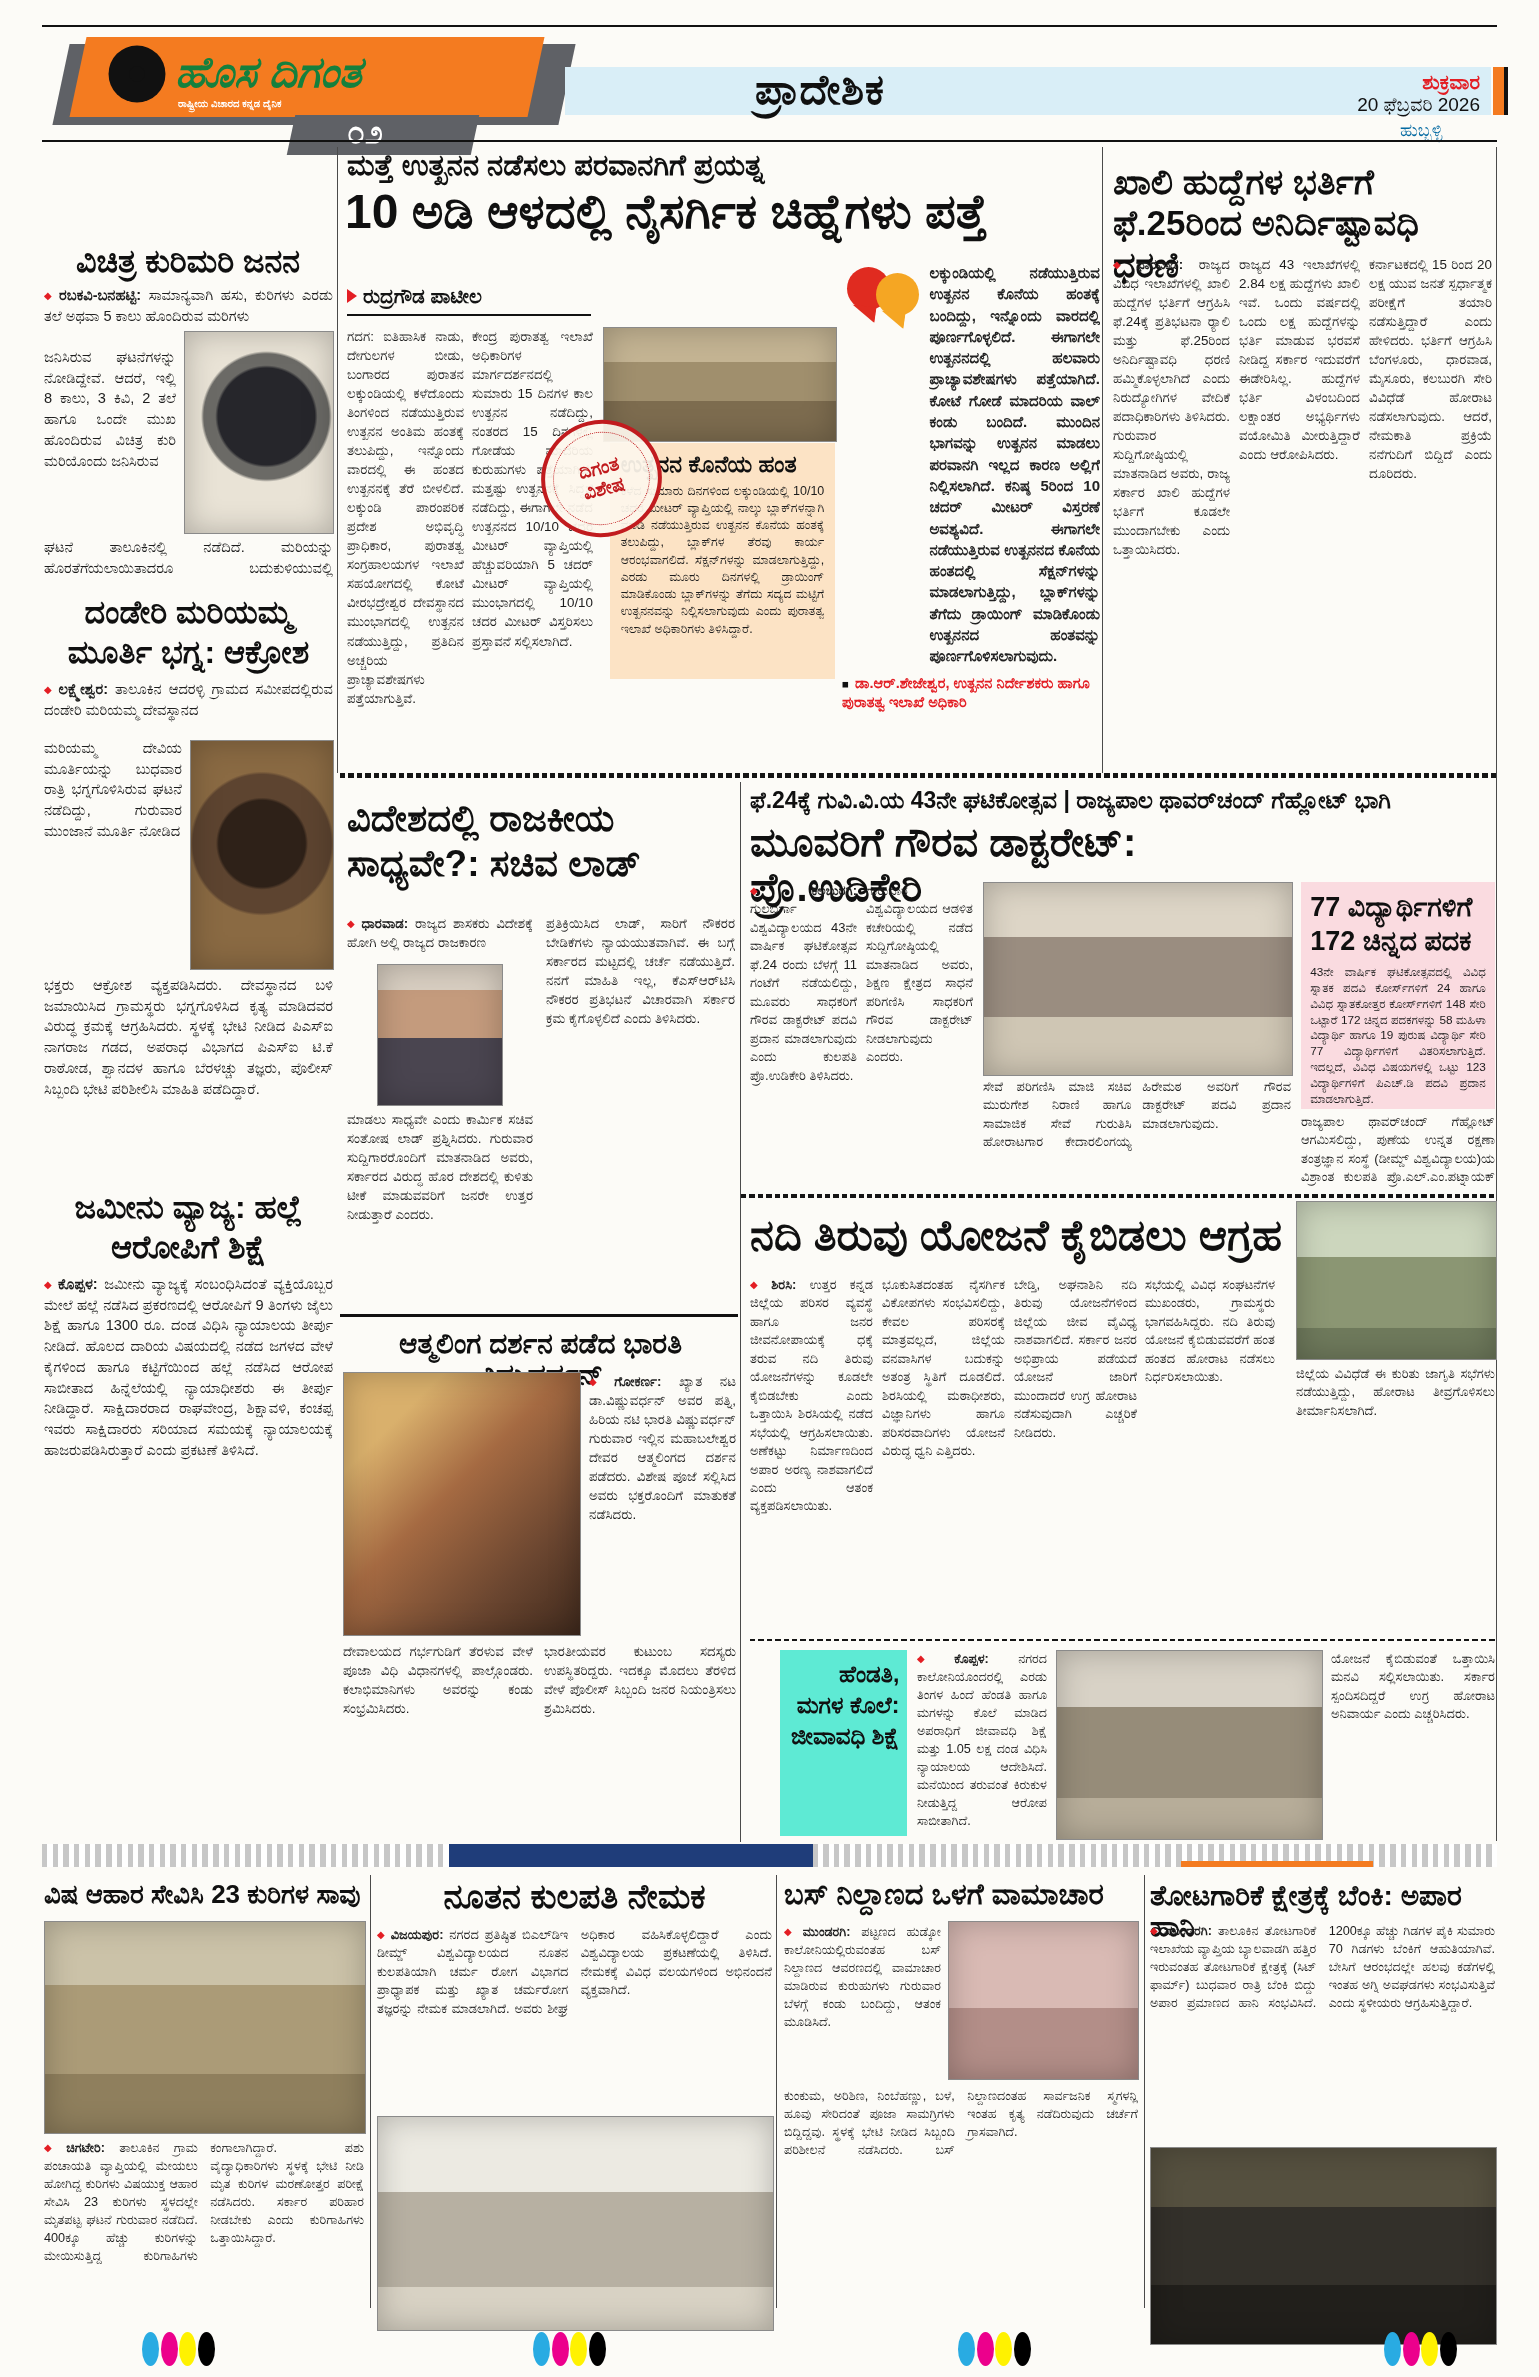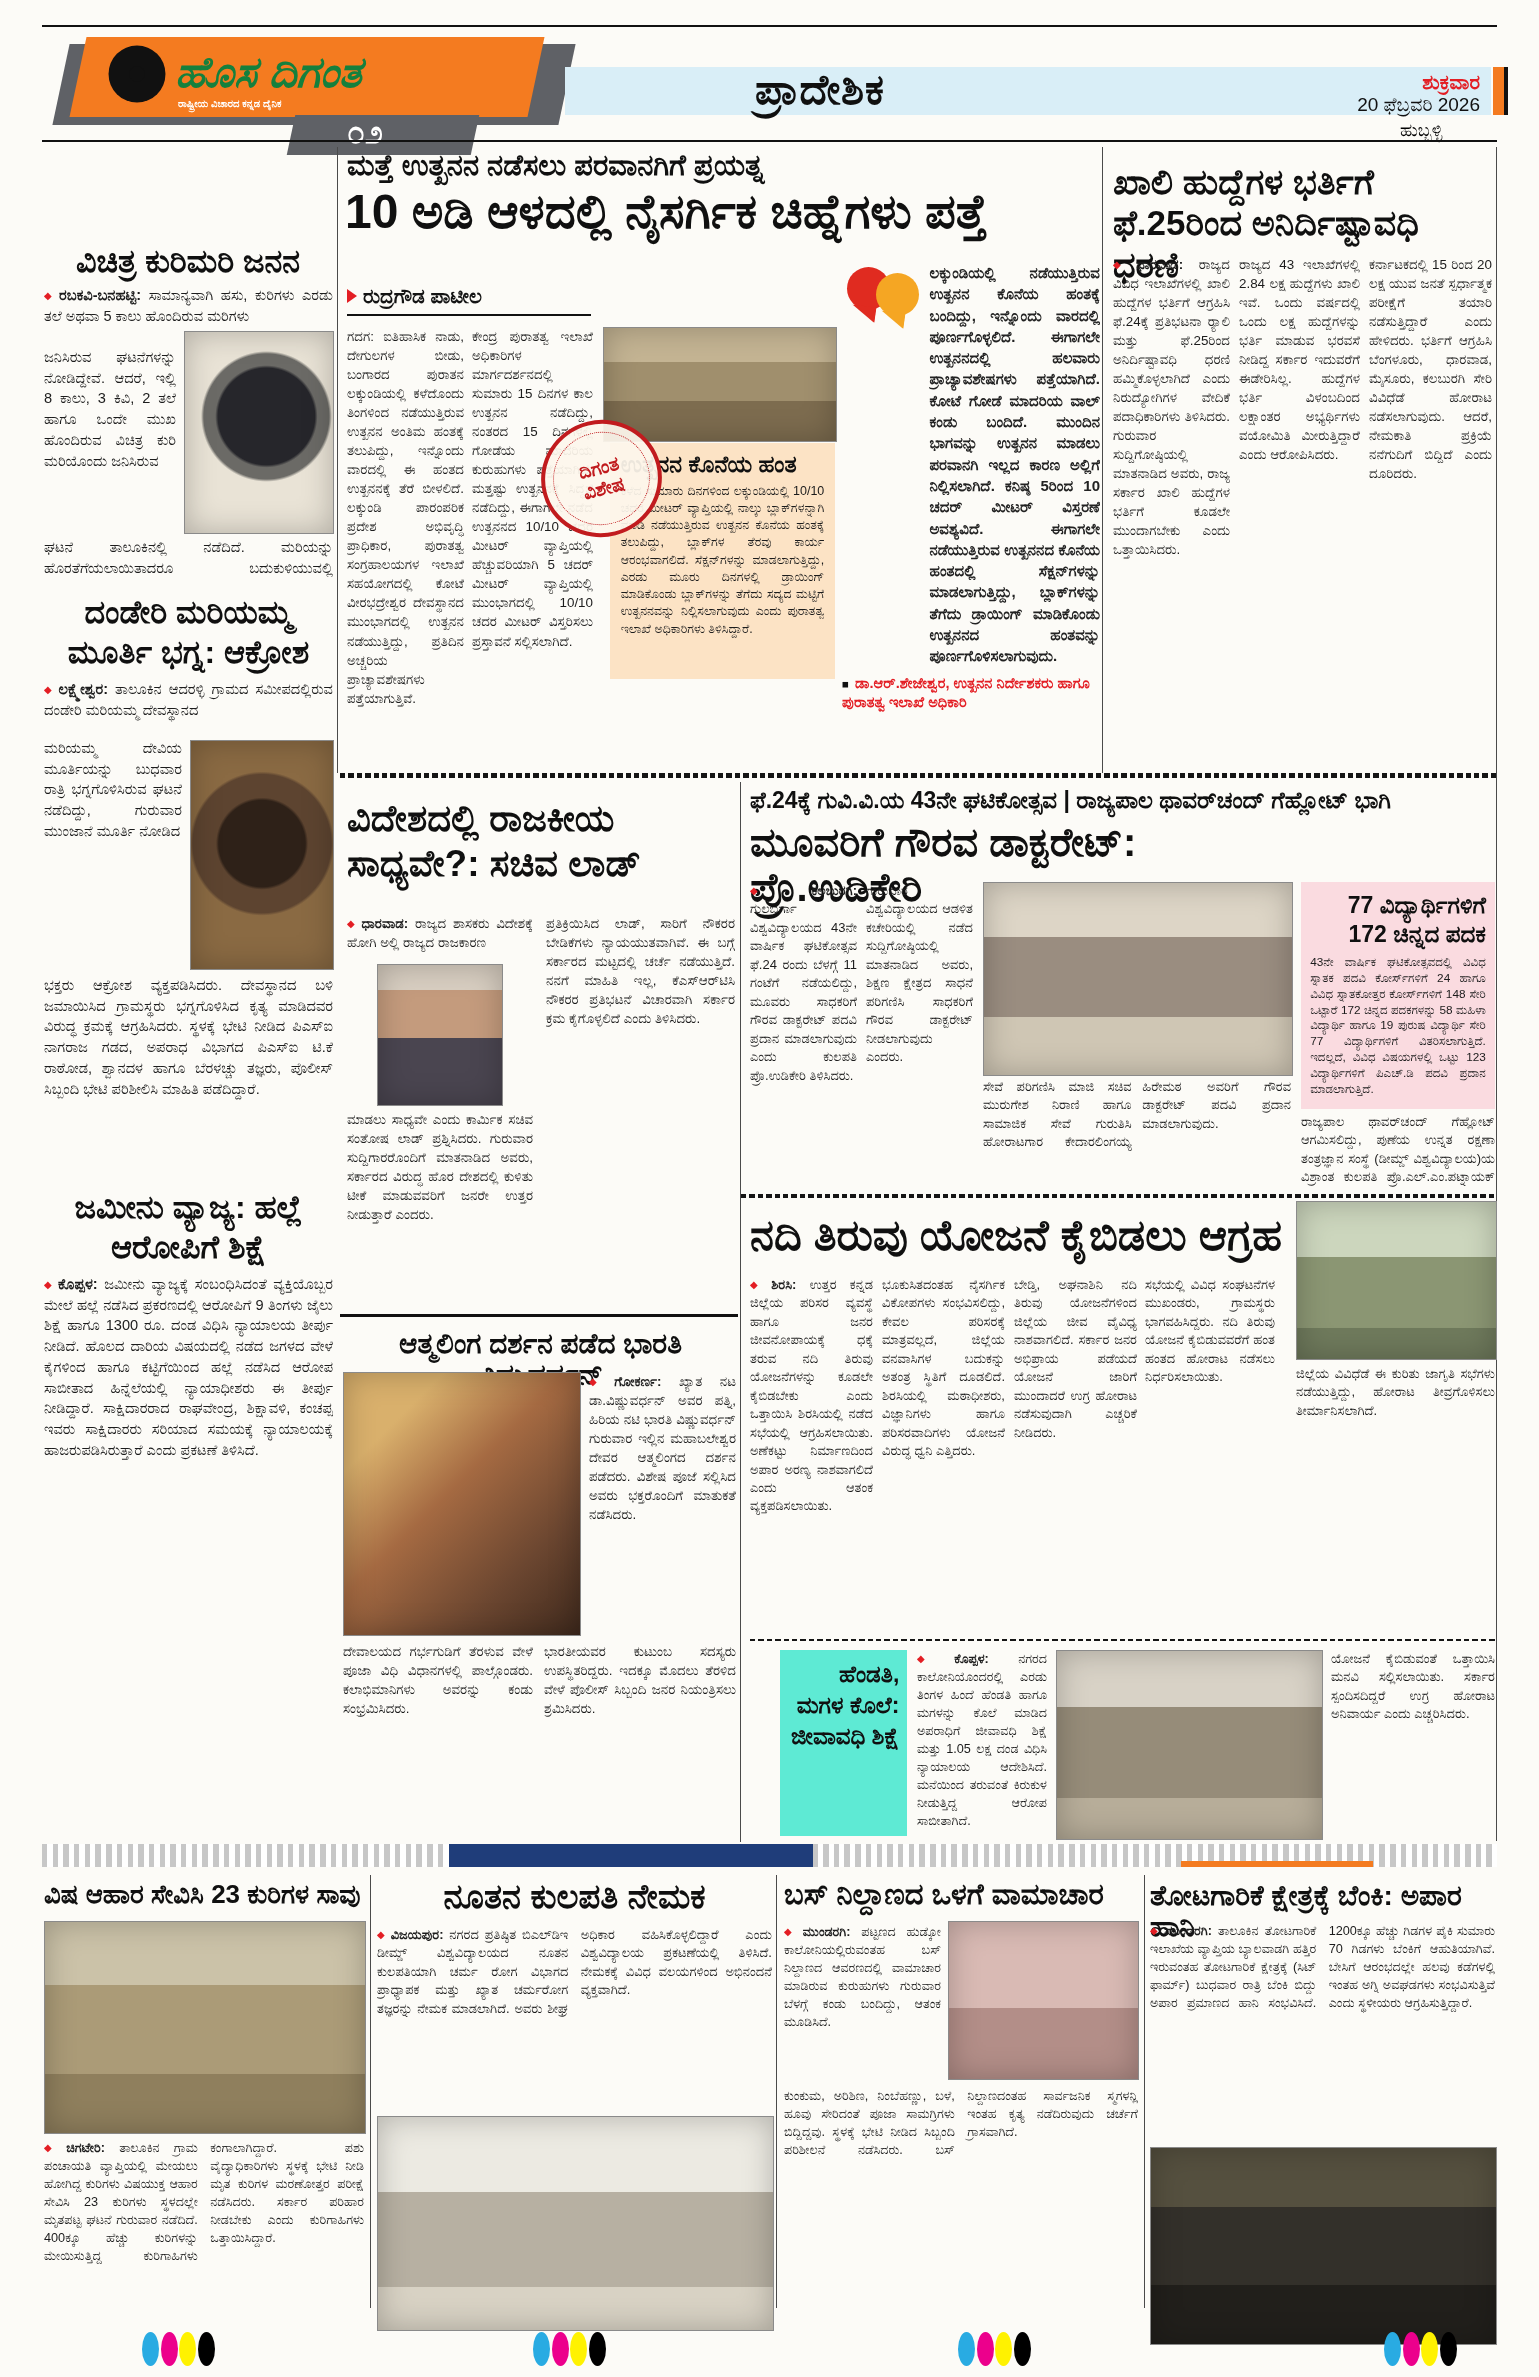--- a/index.html
+++ b/index.html
@@ -46,21 +46,21 @@
   <div class="abs hl" style="left:175px;top:48px;font-size:43px;color:#15803d;font-style:italic;">ಹೊಸ ದಿಗಂತ</div>
   <div class="abs" style="left:178px;top:98px;font-size:10px;color:#fff;font-weight:bold;">ರಾಷ್ಟ್ರೀಯ ವಿಚಾರದ ಕನ್ನಡ ದೈನಿಕ</div>
   <div class="abs" style="left:291px;top:115px;width:184px;height:40px;background:#5f6166;transform:skewX(-12deg);"></div>
   <div class="abs hl" style="left:347px;top:115px;font-size:32px;color:#fff;">೦೨</div>
   <div class="abs" style="left:565px;top:67px;width:926px;height:48px;background:#d9eef7;"></div>
   <div class="abs hl" style="left:755px;top:66px;font-size:42px;letter-spacing:0.8px;">ಪ್ರಾದೇಶಿಕ</div>
   <div class="abs" style="left:1296px;top:71px;width:184px;text-align:right;font-size:20px;font-weight:bold;color:#e31e24;">ಶುಕ್ರವಾರ</div>
   <div class="abs" style="left:1296px;top:94px;width:184px;text-align:right;font-size:19px;color:#111;">20 ಫೆಬ್ರವರಿ 2026</div>
   <div class="abs" style="left:1493px;top:67px;width:11.5px;height:48px;background:#f47b20;"></div>
   <div class="abs" style="left:1504px;top:67px;width:3.8px;height:48px;background:#111;"></div>
-  <div class="abs" style="left:1400px;top:120px;font-size:17.6px;color:#000000;">ಹುಬ್ಬಳ್ಳಿ</div>
+  <div class="abs" style="left:1400px;top:120px;font-size:17.6px;color:#0369a1;">ಹುಬ್ಬಳ್ಳಿ</div>
   <div class="abs" style="left:42px;top:140px;width:1455px;height:2.3px;background:#111;"></div>
 
   <div class="abs vrule" style="left:337px;top:147px;height:626px;"></div>
   <div class="abs vrule" style="left:1102px;top:147px;height:626px;"></div>
   <div class="abs vrule" style="left:1496px;top:147px;height:1694px;"></div>
   <div class="abs dotband" style="left:340px;top:773px;width:1156px;height:4.6px;"></div>
   <div class="abs vrule" style="left:740px;top:782px;height:1060px;"></div>
 
 
   <div class="abs hl" style="left:44px;top:244px;width:288px;text-align:center;font-size:32px;">ವಿಚಿತ್ರ ಕುರಿಮರಿ ಜನನ</div>
@@ -139,21 +139,21 @@
 
   <div class="abs hl kicker" style="left:750px;top:788px;width:742px;font-size:23px;">ಫೆ.24ಕ್ಕೆ ಗುವಿ.ವಿ.ಯ 43ನೇ ಘಟಿಕೋತ್ಸವ | ರಾಜ್ಯಪಾಲ ಥಾವರ್‌ಚಂದ್ ಗೆಹ್ಲೋಟ್ ಭಾಗಿ</div>
   <div class="abs hl" style="left:750px;top:820px;width:548px;font-size:40px;">ಮೂವರಿಗೆ ಗೌರವ ಡಾಕ್ಟರೇಟ್: ಪ್ರೊ.ಉಡಿಕೇರಿ</div>
   <div class="abs body" style="left:750px;top:882px;width:107px;height:308px;font-size:13px;">
     <span class="dl">ಕಲಬುರಗಿ:</span> <span>ಗುಲಬರ್ಗಾ ವಿಶ್ವವಿದ್ಯಾಲಯದ 43ನೇ ವಾರ್ಷಿಕ ಘಟಿಕೋತ್ಸವ ಫೆ.24 ರಂದು ಬೆಳಗ್ಗೆ 11 ಗಂಟೆಗೆ ನಡೆಯಲಿದ್ದು, ಮೂವರು ಸಾಧಕರಿಗೆ ಗೌರವ ಡಾಕ್ಟರೇಟ್ ಪದವಿ ಪ್ರದಾನ ಮಾಡಲಾಗುವುದು ಎಂದು ಕುಲಪತಿ ಪ್ರೊ.ಉಡಿಕೇರಿ ತಿಳಿಸಿದರು.</span>
   </div>
   <div class="abs body" style="left:866px;top:882px;width:107px;height:308px;font-size:13px;">ಗುರುವಾರ ವಿಶ್ವವಿದ್ಯಾಲಯದ ಆಡಳಿತ ಕಚೇರಿಯಲ್ಲಿ ನಡೆದ ಸುದ್ದಿಗೋಷ್ಠಿಯಲ್ಲಿ ಮಾತನಾಡಿದ ಅವರು, ಶಿಕ್ಷಣ ಕ್ಷೇತ್ರದ ಸಾಧನೆ ಪರಿಗಣಿಸಿ ಸಾಧಕರಿಗೆ ಗೌರವ ಡಾಕ್ಟರೇಟ್ ನೀಡಲಾಗುವುದು ಎಂದರು.</div>
   <div class="abs photo" style="left:983px;top:882px;width:308px;height:192px;background:linear-gradient(180deg,#ddd5c6 0 28%,#9a8d80 28% 70%,#cfc6b4 70%);"></div>
   <div class="abs body" style="left:983px;top:1078px;width:308px;height:112px;font-size:13px;column-count:2;column-gap:10.7px;">ಸೇವೆ ಪರಿಗಣಿಸಿ ಮಾಜಿ ಸಚಿವ ಮುರುಗೇಶ ನಿರಾಣಿ ಹಾಗೂ ಸಾಮಾಜಿಕ ಸೇವೆ ಗುರುತಿಸಿ ಹೋರಾಟಗಾರ ಕೇದಾರಲಿಂಗಯ್ಯ ಹಿರೇಮಠ ಅವರಿಗೆ ಗೌರವ ಡಾಕ್ಟರೇಟ್ ಪದವಿ ಪ್ರದಾನ ಮಾಡಲಾಗುವುದು.</div>
   <div class="abs" style="left:1301px;top:882px;width:194px;height:227px;background:#fadbe0;padding:9.2px;box-sizing:border-box;">
-    <div class="hl" style="font-size:23px;line-height:1.25;margin-bottom:6.1px;text-align:right;">77 ವಿದ್ಯಾರ್ಥಿಗಳಿಗೆ 172 ಚಿನ್ನದ ಪದಕ</div>
+    <div class="hl" style="font-size:27px;line-height:1.25;margin-bottom:6.1px;">77 ವಿದ್ಯಾರ್ಥಿಗಳಿಗೆ 172 ಚಿನ್ನದ ಪದಕ</div>
     <div class="body" style="font-size:11.8px;line-height:1.35;height:153px;">43ನೇ ವಾರ್ಷಿಕ ಘಟಿಕೋತ್ಸವದಲ್ಲಿ ವಿವಿಧ ಸ್ನಾತಕ ಪದವಿ ಕೋರ್ಸ್‌ಗಳಿಗೆ 24 ಹಾಗೂ ವಿವಿಧ ಸ್ನಾತಕೋತ್ತರ ಕೋರ್ಸ್‌ಗಳಿಗೆ 148 ಸೇರಿ ಒಟ್ಟಾರೆ 172 ಚಿನ್ನದ ಪದಕಗಳನ್ನು 58 ಮಹಿಳಾ ವಿದ್ಯಾರ್ಥಿ ಹಾಗೂ 19 ಪುರುಷ ವಿದ್ಯಾರ್ಥಿ ಸೇರಿ 77 ವಿದ್ಯಾರ್ಥಿಗಳಿಗೆ ವಿತರಿಸಲಾಗುತ್ತಿದೆ. ಇದಲ್ಲದೆ, ವಿವಿಧ ವಿಷಯಗಳಲ್ಲಿ ಒಟ್ಟು 123 ವಿದ್ಯಾರ್ಥಿಗಳಿಗೆ ಪಿಎಚ್.ಡಿ ಪದವಿ ಪ್ರದಾನ ಮಾಡಲಾಗುತ್ತಿದೆ.</div>
   </div>
   <div class="abs body" style="left:1301px;top:1113px;width:194px;height:77px;font-size:13px;">ರಾಜ್ಯಪಾಲ ಥಾವರ್‌ಚಂದ್ ಗೆಹ್ಲೋಟ್ ಆಗಮಿಸಲಿದ್ದು, ಪುಣೆಯ ಉನ್ನತ ರಕ್ಷಣಾ ತಂತ್ರಜ್ಞಾನ ಸಂಸ್ಥೆ (ಡೀಮ್ಡ್ ವಿಶ್ವವಿದ್ಯಾಲಯ)ಯ ವಿಶ್ರಾಂತ ಕುಲಪತಿ ಪ್ರೊ.ಎಲ್.ಎಂ.ಪಟ್ನಾಯಕ್ ಘಟಿಕೋತ್ಸವ ಭಾಷಣ ಮಾಡಲಿದ್ದಾರೆ ಎಂದರು.</div>
 
   <div class="abs dotband" style="left:741px;top:1194px;width:754px;height:3.8px;"></div>
   <div class="abs hl" style="left:750px;top:1211px;width:537px;font-size:43px;">ನದಿ ತಿರುವು ಯೋಜನೆ ಕೈಬಿಡಲು ಆಗ್ರಹ</div>
   <div class="abs photo" style="left:1296px;top:1201px;width:199px;height:157px;background:linear-gradient(180deg,#ccd6bd 0 35%,#8b9673 35% 80%,#6f7a5c 80%);"></div>
   <div class="abs body" style="left:750px;top:1276px;width:123px;height:354px;font-size:13px;">
     <span class="dl">ಶಿರಸಿ:</span> <span>ಉತ್ತರ ಕನ್ನಡ ಜಿಲ್ಲೆಯ ಪರಿಸರ ವ್ಯವಸ್ಥೆ ಹಾಗೂ ಜನರ ಜೀವನೋಪಾಯಕ್ಕೆ ಧಕ್ಕೆ ತರುವ ನದಿ ತಿರುವು ಯೋಜನೆಗಳನ್ನು ಕೂಡಲೇ ಕೈಬಿಡಬೇಕು ಎಂದು ಒತ್ತಾಯಿಸಿ ಶಿರಸಿಯಲ್ಲಿ ನಡೆದ ಸಭೆಯಲ್ಲಿ ಆಗ್ರಹಿಸಲಾಯಿತು. ಅಣೆಕಟ್ಟು ನಿರ್ಮಾಣದಿಂದ ಅಪಾರ ಅರಣ್ಯ ನಾಶವಾಗಲಿದೆ ಎಂದು ಆತಂಕ ವ್ಯಕ್ತಪಡಿಸಲಾಯಿತು.</span>
   </div>

